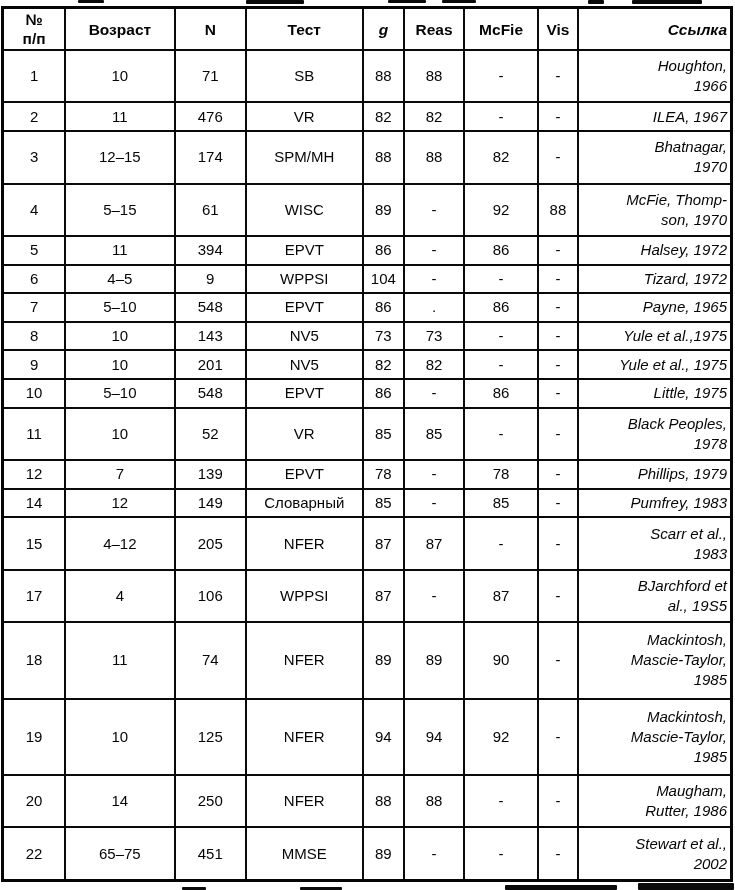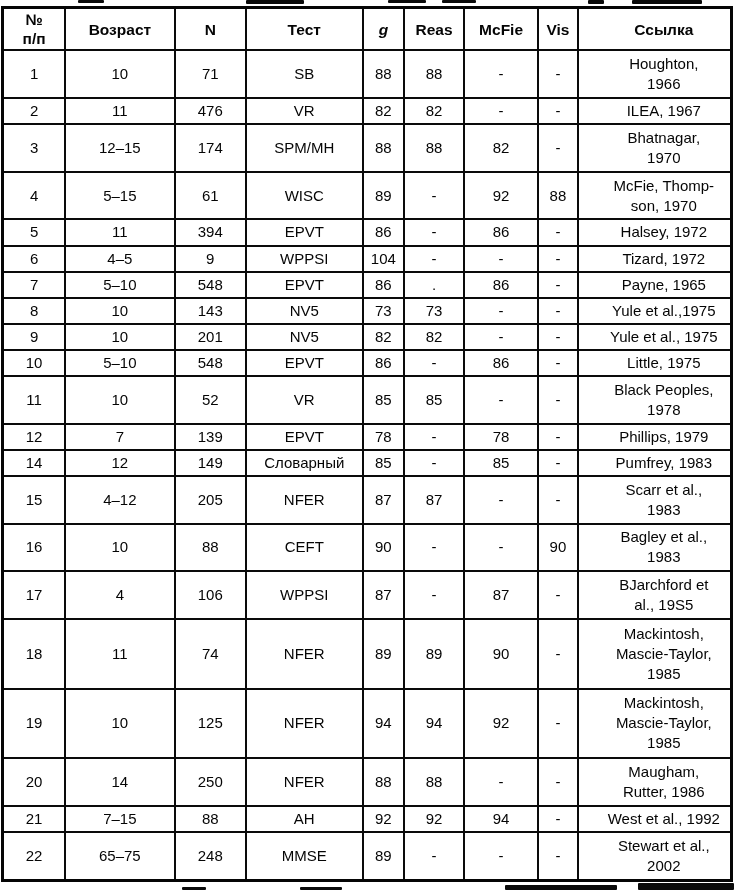--- a/index.html
+++ b/index.html
@@ -26,21 +26,21 @@
     font-size: 15px;
     line-height: 20px;
     color: #050505;
     text-align: center;
     vertical-align: middle;
     white-space: pre-line;
     overflow: hidden;
   }
   th { font-weight: bold; font-size: 15.5px; line-height: 19px; }
   th.col-g { font-style: italic; }
-  th.col-ref, td.col-ref { text-align: center; padding-left: 22px; }
+  th.col-ref, td.col-ref { text-align: right; padding-left: 22px; font-style: italic; }
   td.col-num { font-size: 15px; }
   
   col.c-num  { width: 8.6%; }
   col.c-age  { width: 15.0%; }
   col.c-n    { width: 9.8%; }
   col.c-test { width: 16.0%; }
   col.c-g    { width: 5.7%; }
   col.c-reas { width: 8.2%; }
   col.c-verb { width: 10.2%; }
   col.c-vis  { width: 5.4%; }
@@ -246,32 +246,20 @@
           <td class="col-n">205</td>
           <td class="col-test">NFER</td>
           <td class="col-g">87</td>
           <td class="col-reas">87</td>
           <td class="col-verb">-</td>
           <td class="col-vis">-</td>
           <td class="col-ref">Scarr et al.,
 1983</td>
         </tr>
         <tr>
-          <td class="col-num">16</td>
-          <td class="col-age">10</td>
-          <td class="col-n">88</td>
-          <td class="col-test">CEFT</td>
-          <td class="col-g">90</td>
-          <td class="col-reas">-</td>
-          <td class="col-verb">-</td>
-          <td class="col-vis">90</td>
-          <td class="col-ref">Bagley et al.,
-1983</td>
-        </tr>
-        <tr>
           <td class="col-num">17</td>
           <td class="col-age">4</td>
           <td class="col-n">106</td>
           <td class="col-test">WPPSI</td>
           <td class="col-g">87</td>
           <td class="col-reas">-</td>
           <td class="col-verb">87</td>
           <td class="col-vis">-</td>
           <td class="col-ref">BJarchford et
 al., 19S5</td>
@@ -308,34 +296,23 @@
           <td class="col-n">250</td>
           <td class="col-test">NFER</td>
           <td class="col-g">88</td>
           <td class="col-reas">88</td>
           <td class="col-verb">-</td>
           <td class="col-vis">-</td>
           <td class="col-ref">Maugham,
 Rutter, 1986</td>
         </tr>
         <tr>
-          <td class="col-num">21</td>
-          <td class="col-age">7–15</td>
-          <td class="col-n">88</td>
-          <td class="col-test">AH</td>
-          <td class="col-g">92</td>
-          <td class="col-reas">92</td>
-          <td class="col-verb">94</td>
-          <td class="col-vis">-</td>
-          <td class="col-ref">West et al., 1992</td>
-        </tr>
-        <tr>
           <td class="col-num">22</td>
           <td class="col-age">65–75</td>
-          <td class="col-n">248</td>
+          <td class="col-n">451</td>
           <td class="col-test">MMSE</td>
           <td class="col-g">89</td>
           <td class="col-reas">-</td>
           <td class="col-verb">-</td>
           <td class="col-vis">-</td>
           <td class="col-ref">Stewart et al.,
 2002</td>
         </tr>
       </tbody>
   </table>

